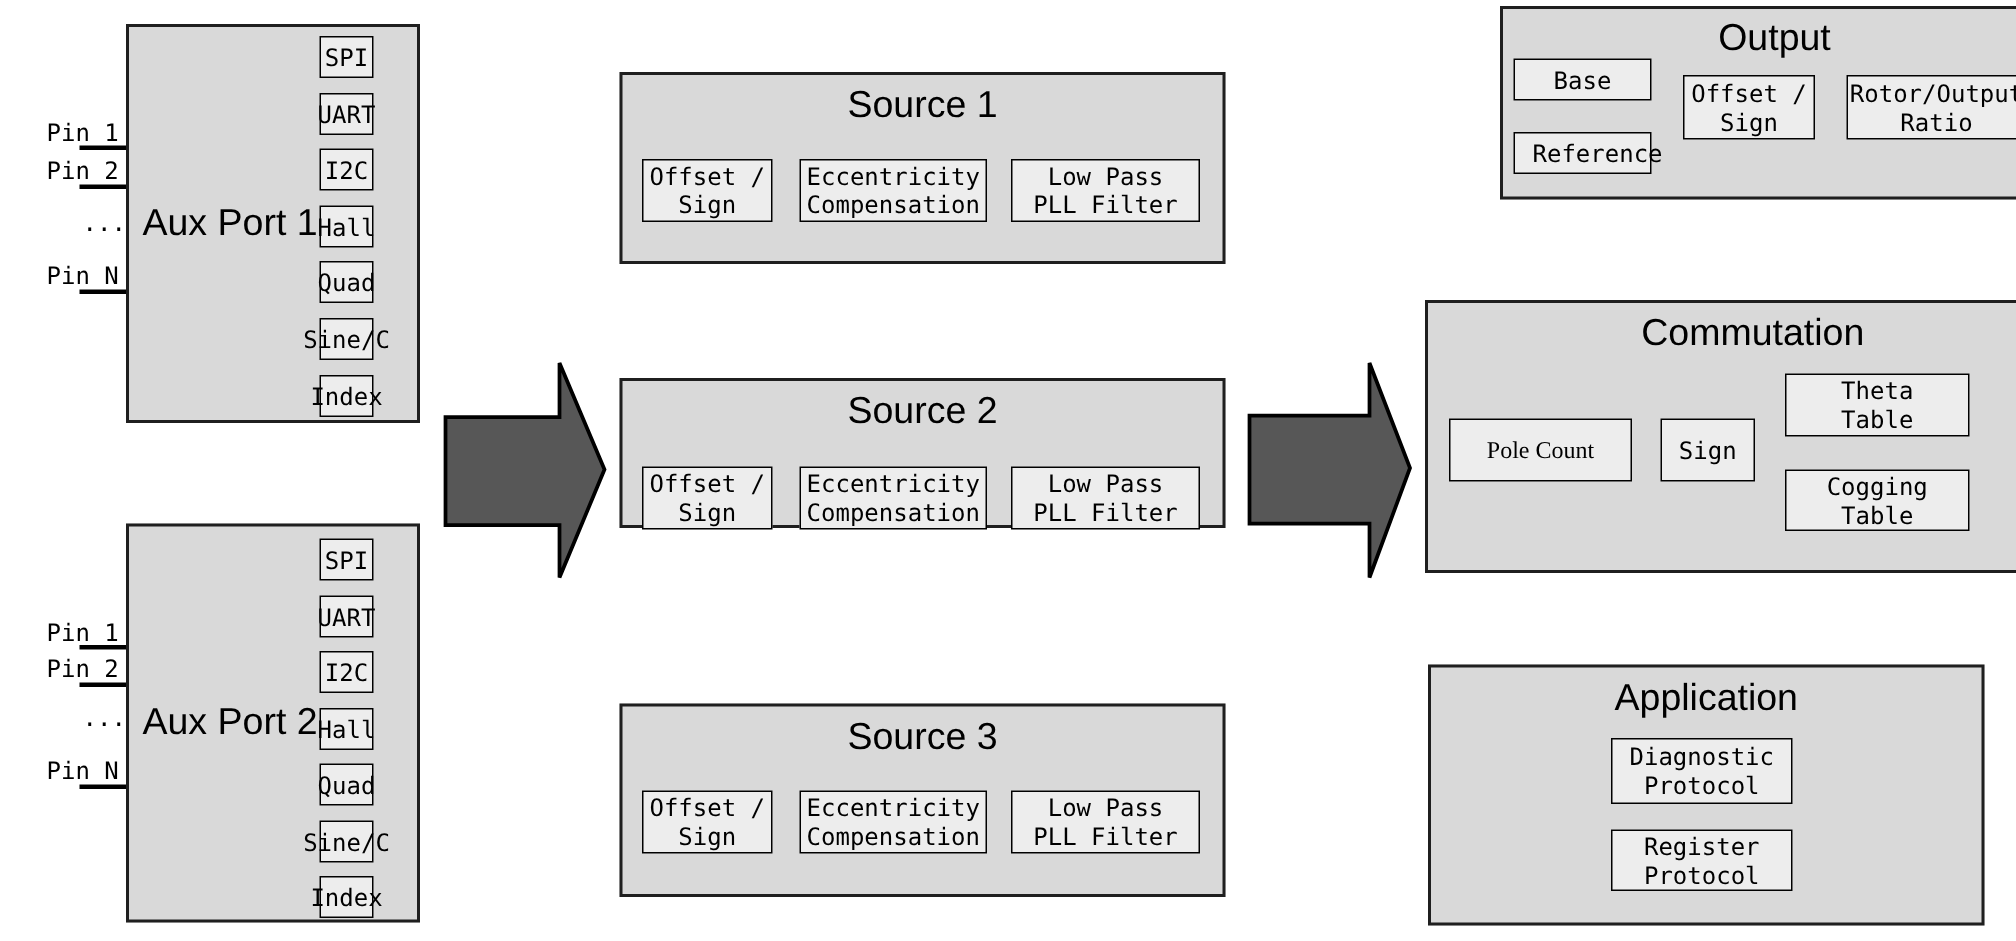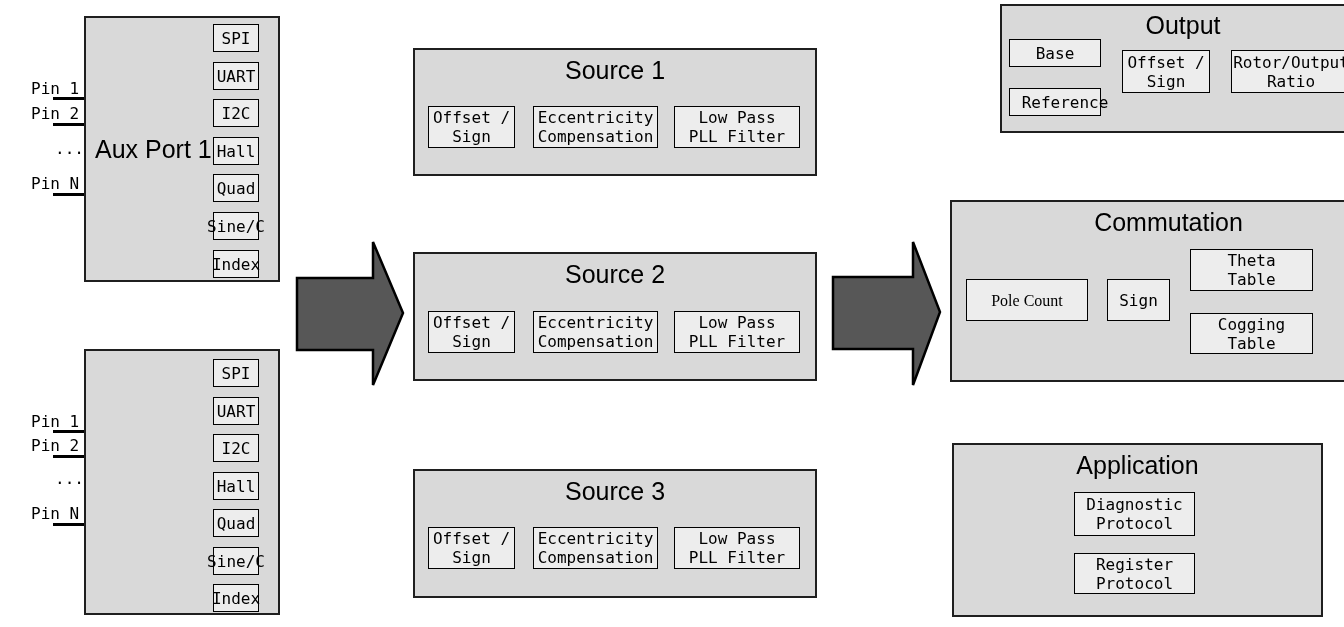--- a/index.html
+++ b/index.html
@@ -18,21 +18,21 @@
   }
   .aux-title {
     position:absolute; left:9px; top:50%; transform:translateY(-50%);
     font-family:"Liberation Sans", sans-serif; font-size:25px; white-space:nowrap;
   }
   .chip {
     position:absolute; background:#ededed; border:1.5px solid #000;
     box-sizing:border-box; display:flex; align-items:center; justify-content:center;
     text-align:center; font-size:16px; line-height:19px; white-space:pre-line;
   }
-  .proto { left:127px; width:46px; height:28px;text-align:center; }
+  .proto { left:127px; width:36px; height:28px;text-align:center; }
   .pin-label { position:absolute; font-size:16px; line-height:17px; white-space:pre; }
   .pin-line { position:absolute; height:3px; width:31px; background:#000; }
   .arrow-svg { position:absolute; }
 </style>
 </head>
 <body>
 
 <div class="canvas">
 
   <div class="pin-label" style="left:31px; top:80px;">Pin 1</div>
@@ -56,20 +56,21 @@
 
   <div class="pin-label" style="left:31px; top:413px;">Pin 1</div>
   <div class="pin-line" style="left:53px; top:430px;"></div>
   <div class="pin-label" style="left:31px; top:437px;">Pin 2</div>
   <div class="pin-line" style="left:53px; top:455px;"></div>
   <div class="pin-label" style="left:55px; top:470px;">...</div>
   <div class="pin-label" style="left:31px; top:505px;">Pin N</div>
   <div class="pin-line" style="left:53px; top:523px;"></div>
 
   <div class="block" style="left:84px; top:349px; width:196px; height:266px;">
+    <div class="aux-title">Aux Port 2</div>
     <div class="chip proto" style="top:8px;">SPI</div>
     <div class="chip proto" style="top:46px;">UART</div>
     <div class="chip proto" style="top:83px;">I2C</div>
     <div class="chip proto" style="top:121px;">Hall</div>
     <div class="chip proto" style="top:158px;">Quad</div>
     <div class="chip proto" style="top:196px;">Sine/C</div>
     <div class="chip proto" style="top:233px;">Index</div>
   </div>
 
   <svg class="arrow-svg" style="left:295px; top:240px;" width="110" height="147">
@@ -82,21 +83,21 @@
   <div class="block" style="left:413px; top:48px; width:404px; height:128px;">
     <div class="block-title">Source 1</div>
     <div class="chip" style="left:13px;  top:56px; width:87px;  height:42px;">Offset /
 Sign</div>
     <div class="chip" style="left:118px; top:56px; width:125px; height:42px;">Eccentricity
 Compensation</div>
     <div class="chip" style="left:259px; top:56px; width:126px; height:42px;">Low Pass
 PLL Filter</div>
   </div>
 
-  <div class="block" style="left:413px; top:252px; width:404px; height:129px;">
+  <div class="block" style="left:413px; top:252px; width:404px; height:100px;">
     <div class="block-title">Source 2</div>
     <div class="chip" style="left:13px;  top:57px; width:87px;  height:42px;">Offset /
 Sign</div>
     <div class="chip" style="left:118px; top:57px; width:125px; height:42px;">Eccentricity
 Compensation</div>
     <div class="chip" style="left:259px; top:57px; width:126px; height:42px;">Low Pass
 PLL Filter</div>
   </div>
 
   <div class="block" style="left:413px; top:469px; width:404px; height:129px;">

